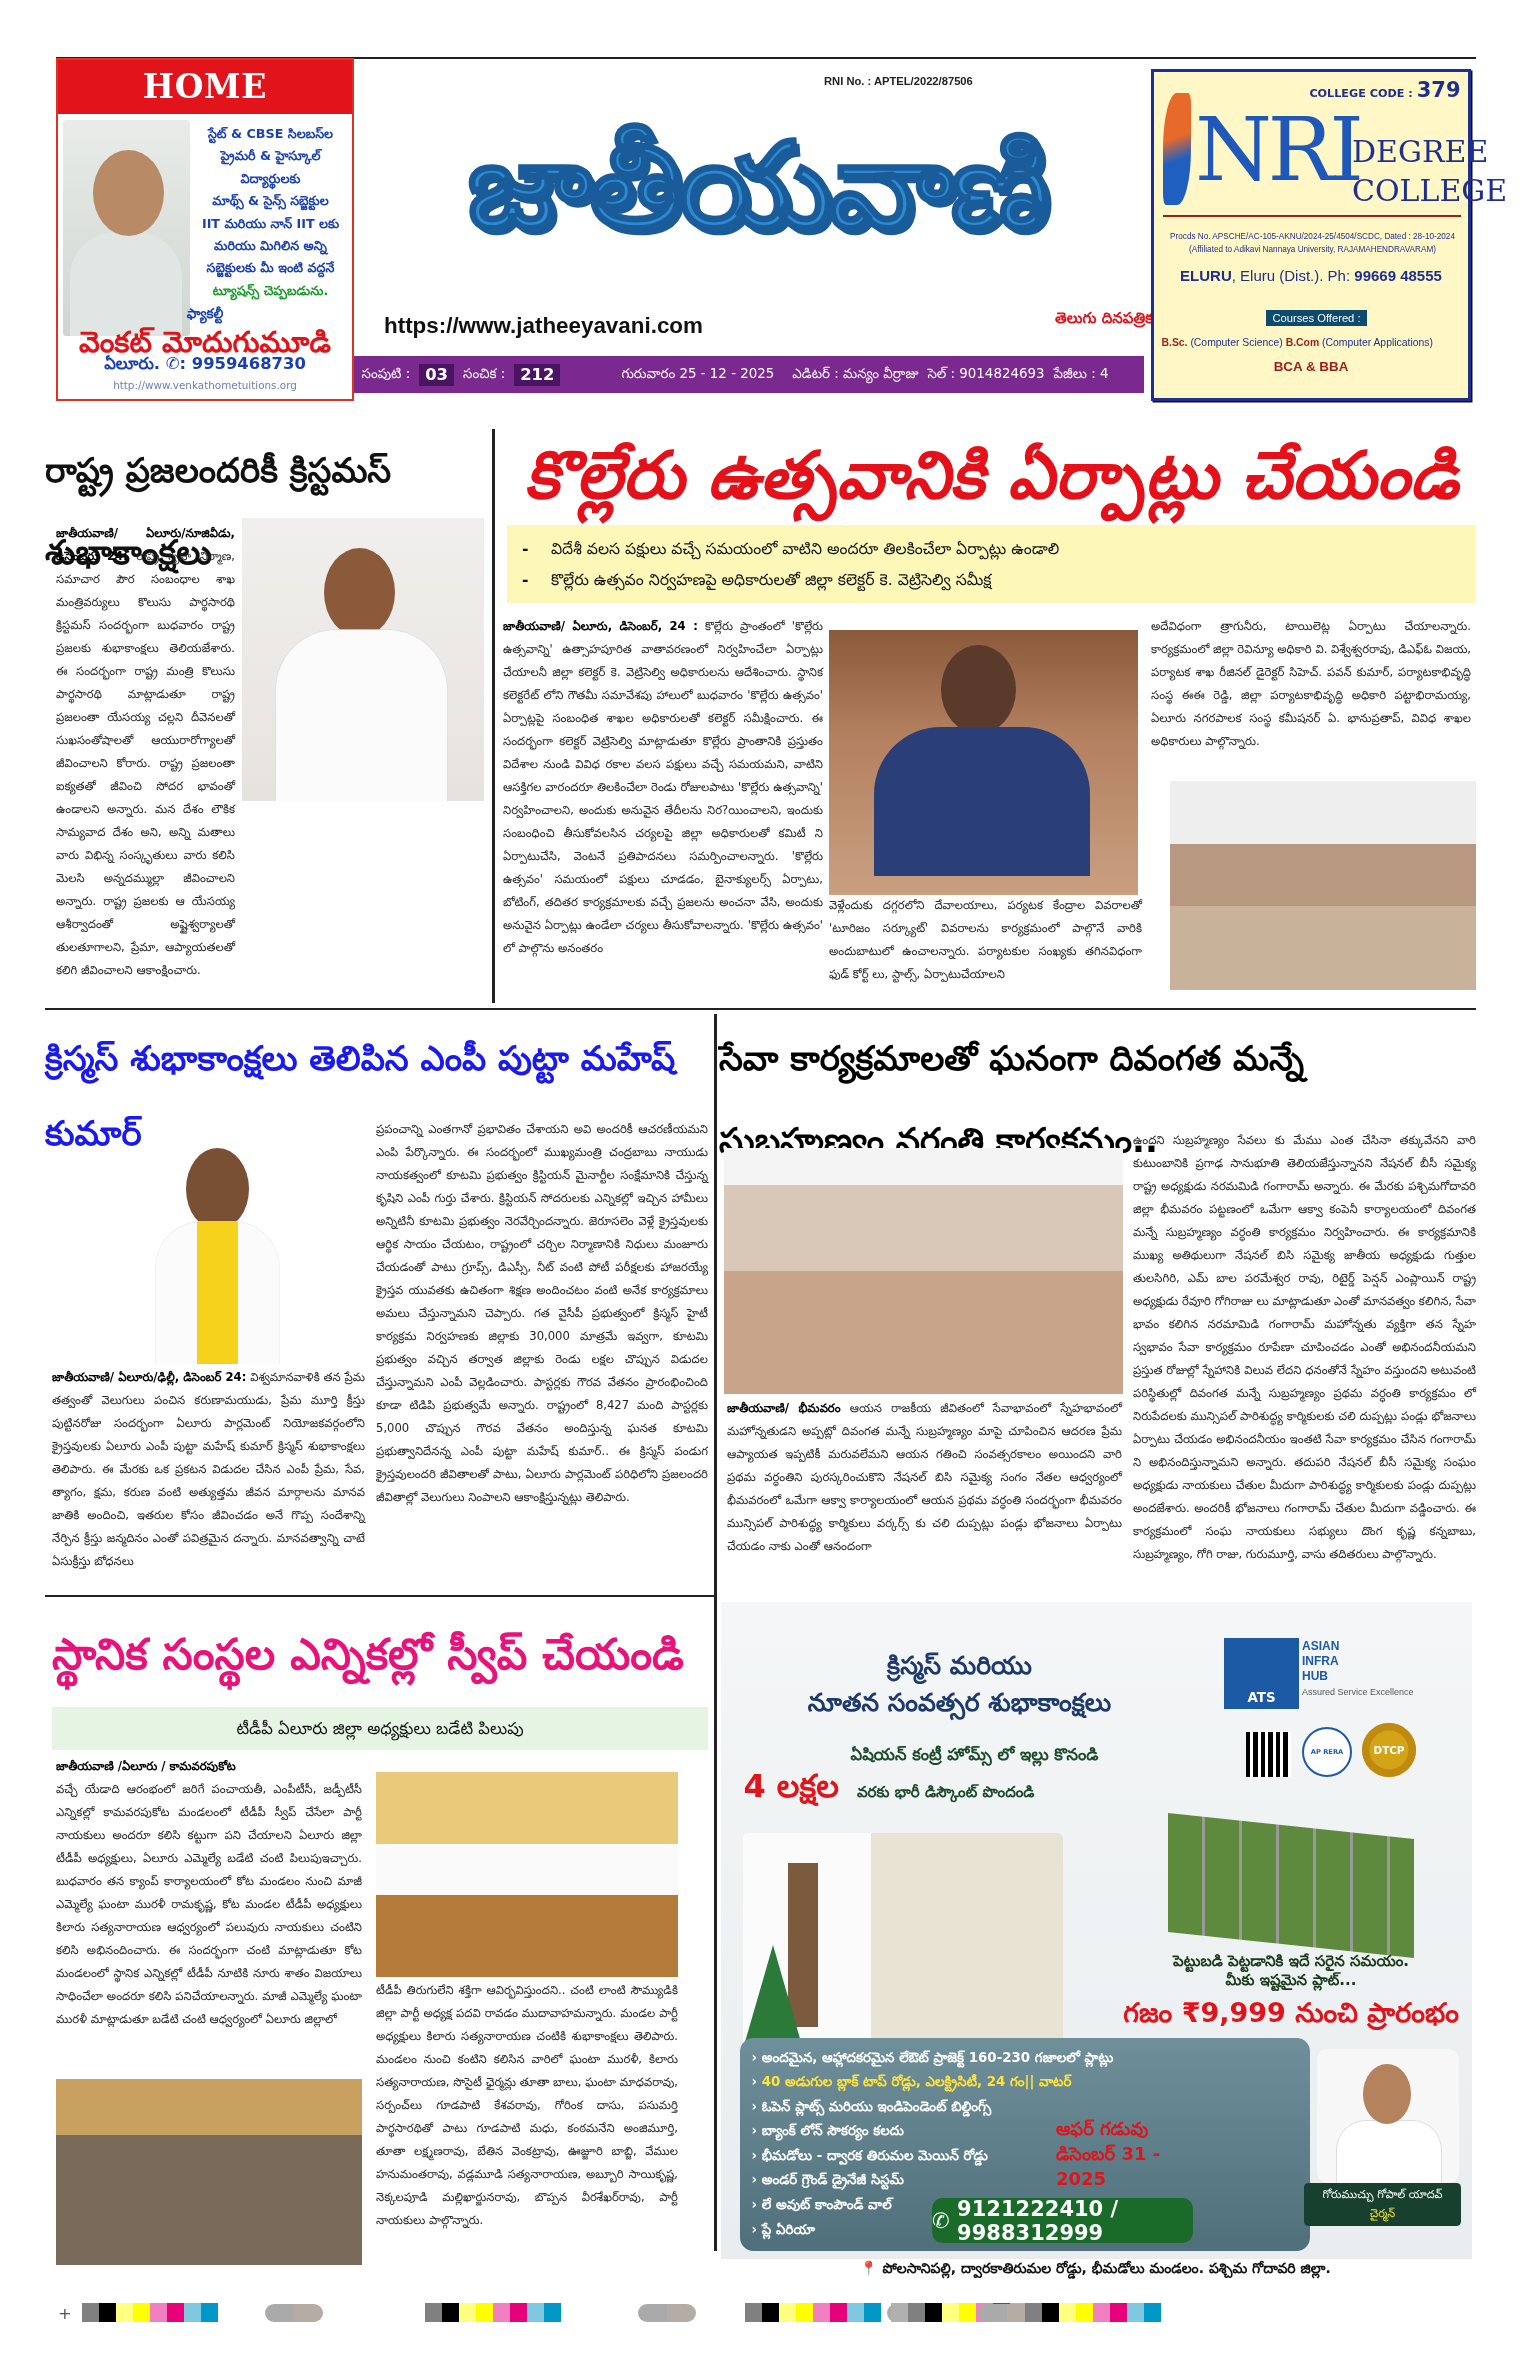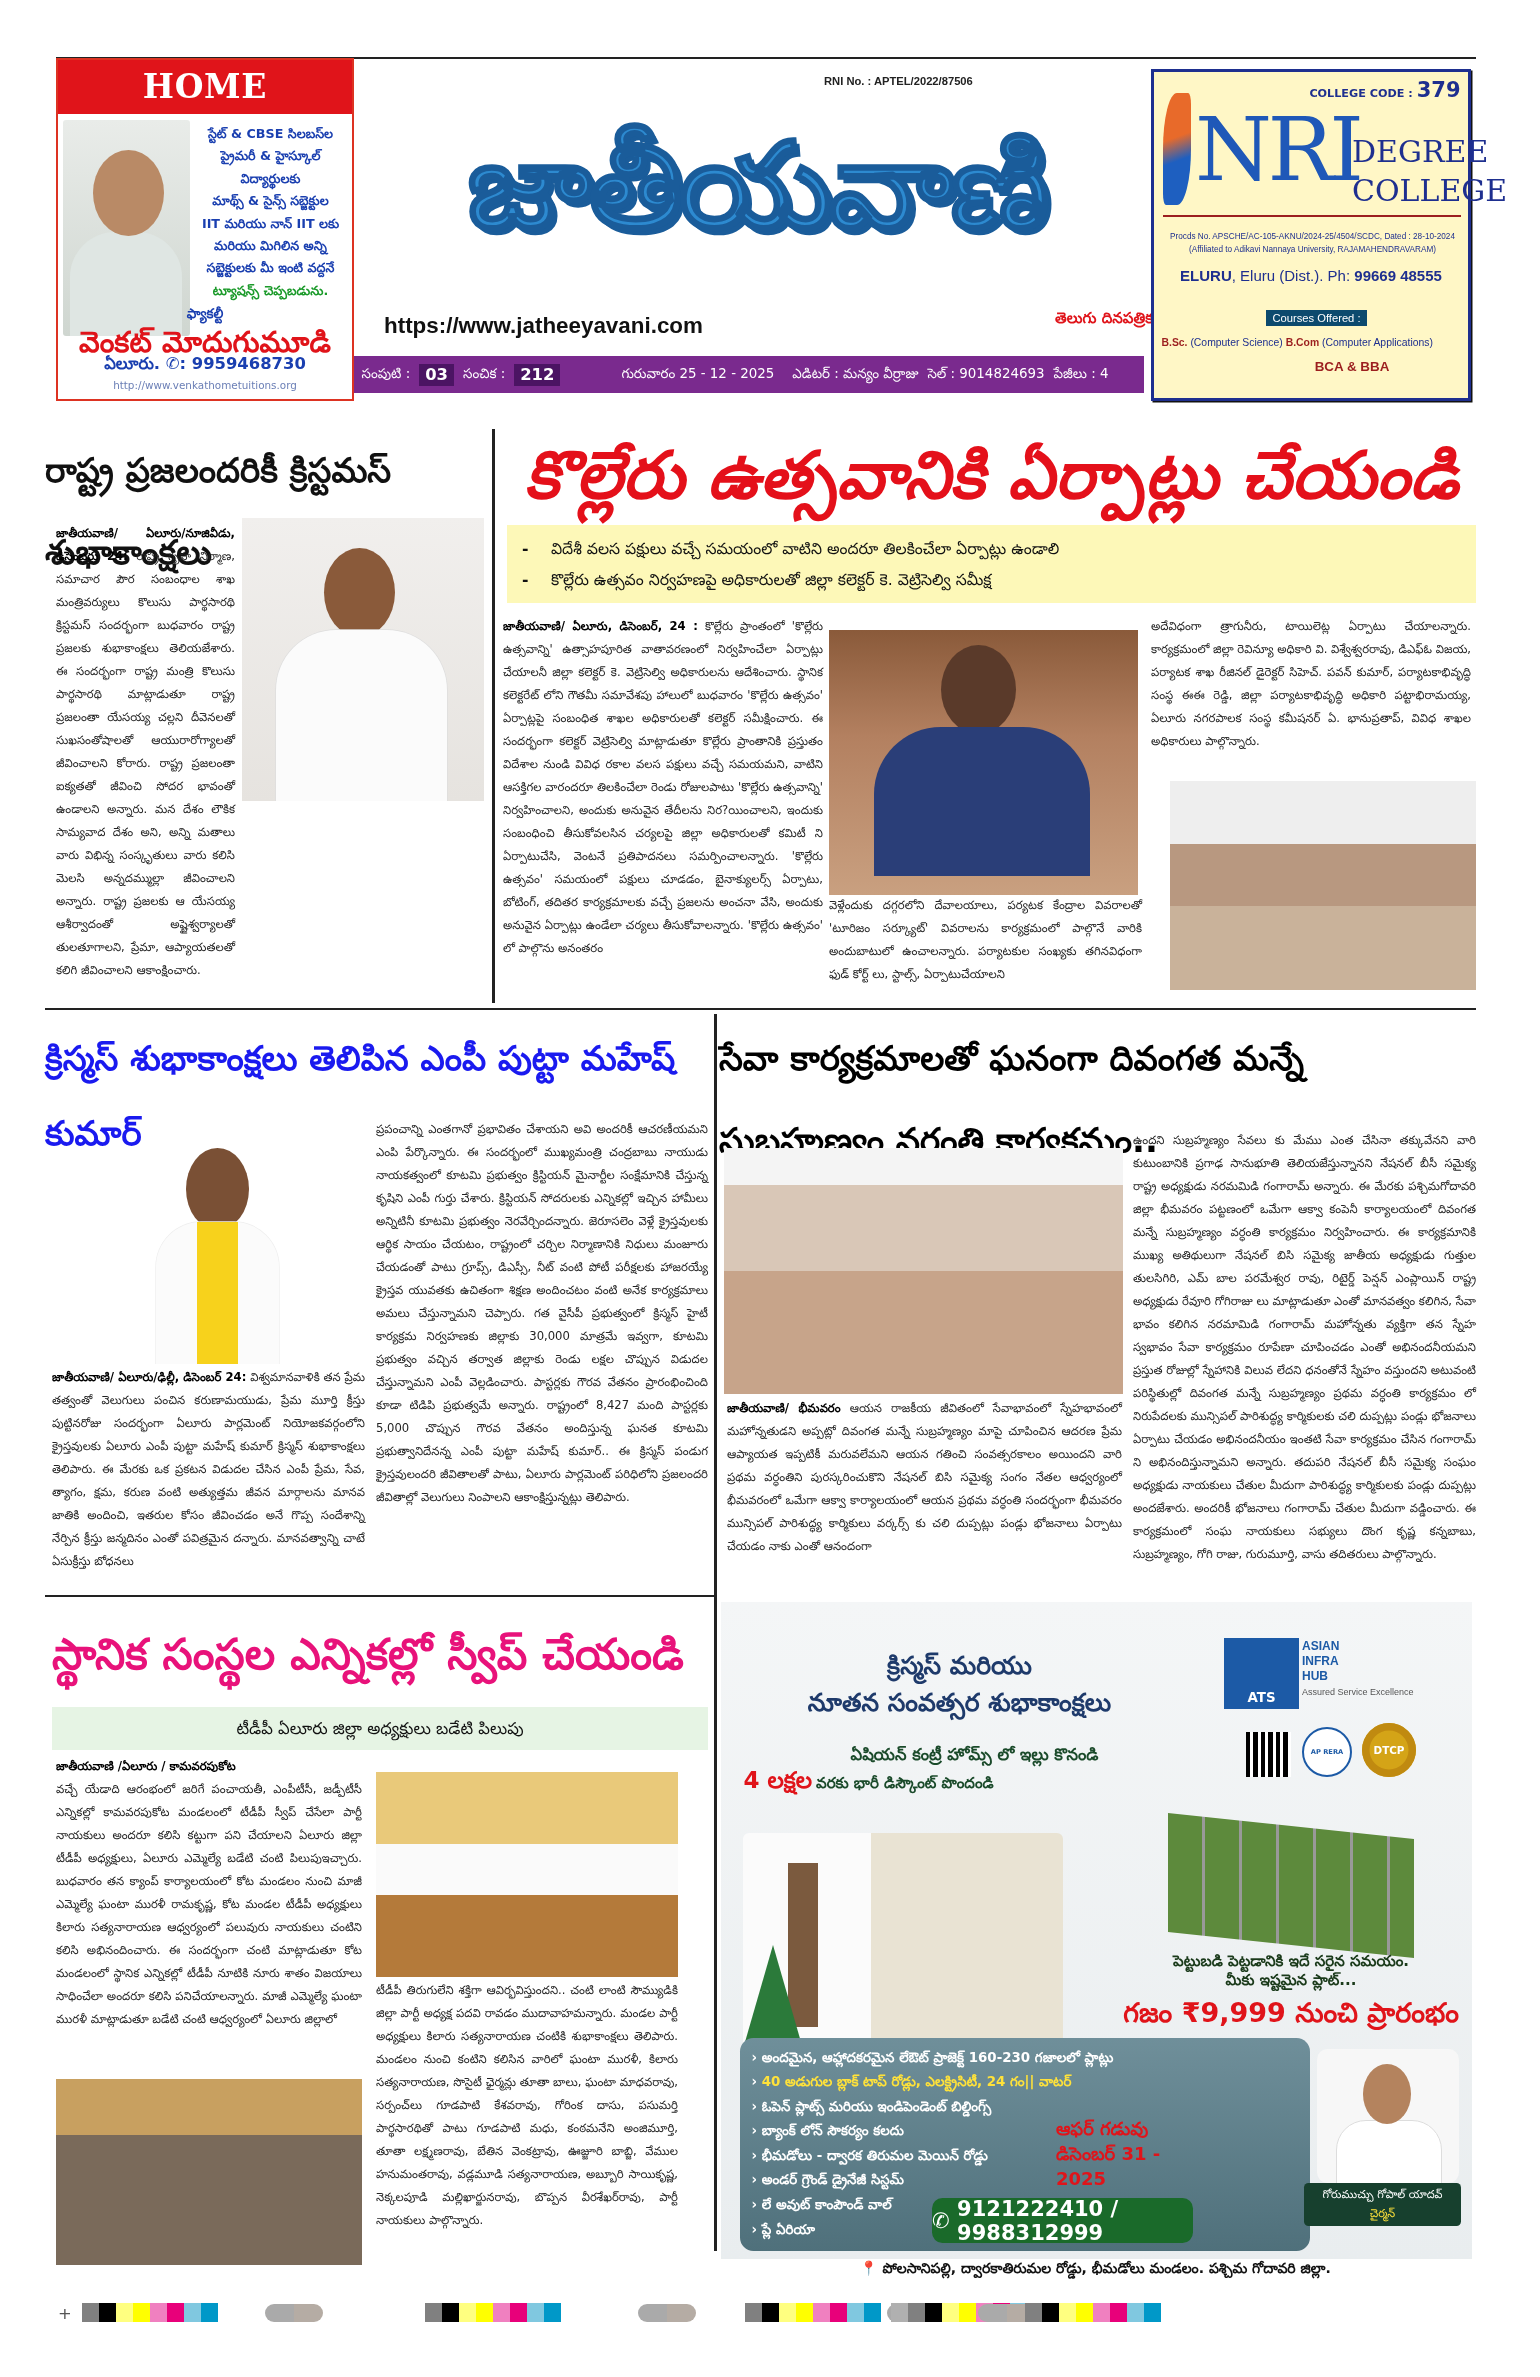--- a/index.html
+++ b/index.html
@@ -32,21 +32,21 @@
   .ad-nri .flame{position:absolute;left:9px;top:21px;width:28px;height:112px;background:linear-gradient(160deg,#e86a2a 40%,#1e5fc0 60%);border-radius:50% 10% 50% 10%;}
   .ad-nri .nri{position:absolute;left:41px;top:22.4px;font-family:"DejaVu Serif",serif;font-size:88px;color:#1f58b8;line-height:112px;letter-spacing:-4.5px;}
   .ad-nri .deg{position:absolute;left:198px;top:60px;font-family:"DejaVu Serif",serif;font-size:30px;color:#1e2f8f;line-height:39px;}
   .ad-nri .rule{position:absolute;left:9px;top:143px;width:298px;height:2.2px;background:#9c1f1f;}
   .ad-nri .small{position:absolute;left:7.5px;top:158px;width:302px;font-size:8.2px;color:#1e2f8f;text-align:center;line-height:13.4px;font-family:"Liberation Sans",sans-serif;}
   .ad-nri .ph{position:absolute;left:0;top:195px;width:100%;text-align:center;font-size:15px;color:#1e2f8f;font-family:"Liberation Sans",sans-serif;}
   .ad-nri .ph b{font-weight:bold;}
   .ad-nri .courses{position:absolute;left:112px;top:238px;width:101px;background:#0c4a6e;color:#fff;text-align:center;font-size:11.2px;padding:2.2px 0;font-family:"Liberation Sans",sans-serif;}
   .ad-nri .c1{position:absolute;left:7.5px;top:265px;width:306px;font-size:10.4px;color:#1e2f8f;font-family:"Liberation Sans",sans-serif;}
   .ad-nri .c1 b{color:#9c1f1f;}
-  .ad-nri .c2{position:absolute;left:0;top:287px;width:100%;text-align:center;font-size:13.4px;color:#9c1f1f;font-weight:bold;font-family:"Liberation Sans",sans-serif;padding-left:41px;}
+  .ad-nri .c2{position:absolute;left:0;top:287px;width:100%;text-align:center;font-size:13.4px;color:#9c1f1f;font-weight:bold;font-family:"Liberation Sans",sans-serif;}
   
   .h-black{font-weight:bold;color:#111;}
   .vrule{width:3px;background:#222;}
   .hrule{height:2.2px;background:#222;}
   .art1-head{left:45px;top:429px;width:440px;height:82px;font-size:34px;line-height:82px;}
   .byline-text{font-size:11.6px;line-height:23px;text-align:justify;color:#222;}
   .byline-text b{color:#000;}
   .photo-box{background:#ddd;overflow:hidden;}
   .main-head{left:507px;top:425px;width:969px;height:101px;font-size:66px;color:#e4101a;font-style:italic;font-weight:bold;line-height:101px;text-align:center;}
   .deck{left:507px;top:525px;width:969px;height:78px;background:#fdf8b8;padding:7.5px 15px;font-size:15.7px;line-height:31px;}
@@ -56,21 +56,21 @@
   .h3-pink{left:52px;top:1610px;width:656px;height:89px;font-size:43px;line-height:89px;color:#e8127a;font-weight:bold;}
   .sub-green{left:52px;top:1707px;width:656px;height:43px;background:#e6f4e4;font-size:16.4px;text-align:center;line-height:43px;}
   
   .ad-re{left:721px;top:1602px;width:751px;height:657px;background:linear-gradient(180deg,#f4f6f7,#e9edef);overflow:hidden;}
   .ad-re .t1{position:absolute;left:67px;top:45px;width:343px;text-align:center;font-size:25px;font-weight:bold;color:#1e3a6b;line-height:37px;}
   .ad-re .atsbox{position:absolute;left:503px;top:36px;width:75px;height:71px;background:#1c5aa6;color:#fff;font-weight:bold;font-size:13.4px;display:flex;align-items:flex-end;justify-content:center;padding-bottom:4.5px;box-sizing:border-box;}
   .ad-re .atstext{position:absolute;left:581px;top:37px;font-size:12px;color:#1c5aa6;line-height:15px;font-weight:bold;font-family:"Liberation Sans",sans-serif;}
   .ad-re .atstext i{font-weight:normal;font-style:normal;font-size:9px;color:#555;}
   .ad-re .buy{position:absolute;left:45px;top:143px;width:417px;text-align:center;font-size:16.4px;font-weight:bold;color:#1a4a2a;}
   .ad-re .disc{position:absolute;left:22.4px;top:165px;width:462px;font-size:15px;font-weight:bold;color:#1a4a2a;}
-  .ad-re .disc b{color:#e0141a;font-size:23px;margin-right:4px;}
+  .ad-re .disc b{color:#e0141a;font-size:32px;margin-right:18px;}
   .ad-re .qr{position:absolute;left:525px;top:130px;width:45px;height:45px;background:repeating-linear-gradient(90deg,#000 0 4.5px,#fff 4.5px 7.5px);}
   .ad-re .rera{position:absolute;left:581px;top:125px;width:46px;height:46px;border-radius:50%;border:2.2px solid #1c5aa6;font-size:6.7px;color:#1c5aa6;display:flex;align-items:center;justify-content:center;font-weight:bold;background:#fff;}
   .ad-re .dtcp{position:absolute;left:641px;top:121px;width:54px;height:54px;border-radius:50%;background:#d4a417;color:#fff;font-size:10.4px;font-weight:bold;display:flex;align-items:center;justify-content:center;box-shadow:inset 0 0 0 7.5px #c08a10;}
   .ad-re .house{position:absolute;left:22.4px;top:231px;width:320px;height:246px;background:linear-gradient(90deg,#fbfbfb 0 40%,#e9e3d3 40%);border-radius:6px;}
   .ad-re .house .wood{position:absolute;left:45px;top:30px;width:30px;height:164px;background:#7b5a3e;}
   .ad-re .house .tree{position:absolute;left:0;top:112px;width:0;height:0;border-left:30px solid transparent;border-right:30px solid transparent;border-bottom:104px solid #2b7a3a;}
   .ad-re .plots{position:absolute;left:447px;top:224px;width:246px;height:119px;background:repeating-linear-gradient(90deg,#5d8a3c 0 34px,#999 34px 37px);transform:skewY(6deg);}
   .ad-re .invest{position:absolute;left:395px;top:350px;width:350px;text-align:center;font-size:15px;font-weight:bold;color:#1a3a1a;line-height:19.4px;}
   .ad-re .price{position:absolute;left:395px;top:395px;width:350px;text-align:center;font-size:27px;font-weight:bold;color:#e0141a;}
   .ad-re .feat{position:absolute;left:18.6px;top:436px;width:570px;height:213px;background:linear-gradient(180deg,#6f8f9a,#4f707b);border-radius:13.4px;padding:7.5px 12px;box-sizing:border-box;}

